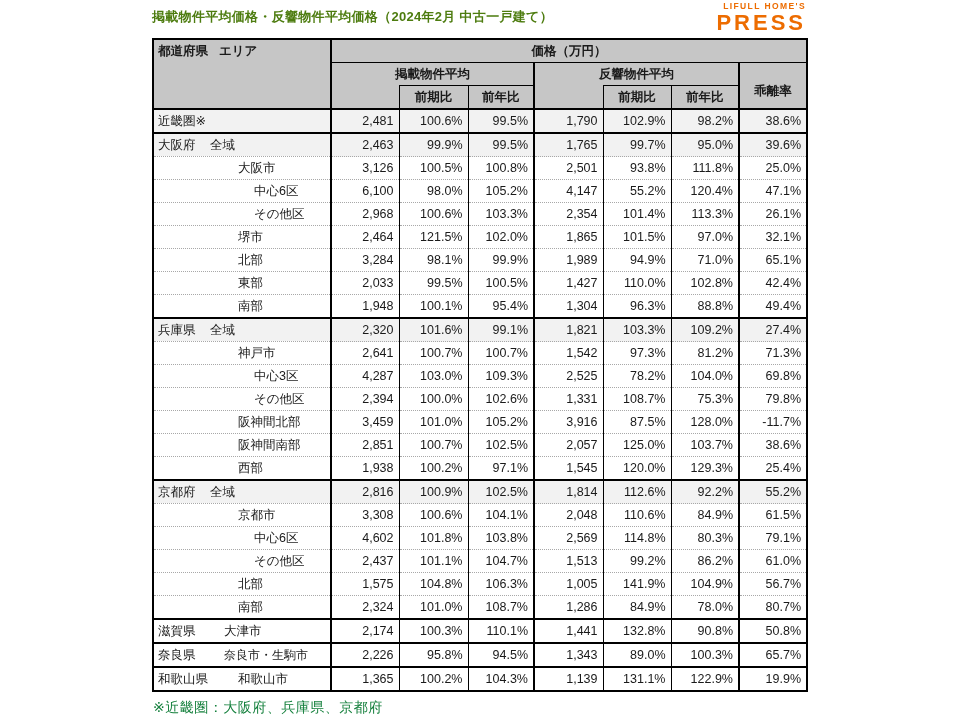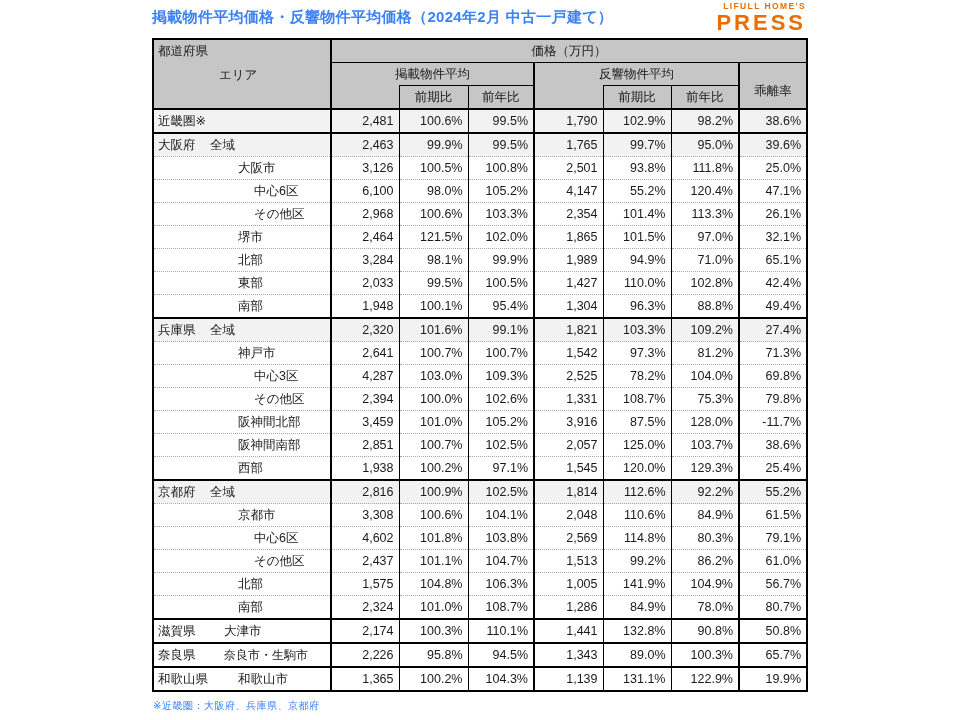--- a/index.html
+++ b/index.html
@@ -3,54 +3,54 @@
 <meta charset="utf-8">
 <style>
   html,body{margin:0;padding:0;}
   body{
     width:960px;height:720px;position:relative;background:#ffffff;
     font-family:"Liberation Sans","DejaVu Sans",sans-serif;color:#1a1a1a;
     overflow:hidden;
   }
   .title{
     position:absolute;left:152px;top:8px;
-    font-size:15px;font-weight:bold;letter-spacing:.3px;color:#3b82f6;
+    font-size:13px;font-weight:bold;letter-spacing:.3px;color:#4d7c0f;
   }
   .logo{position:absolute;right:154px;top:2px;text-align:right;line-height:1;}
   .logo-top{font-size:8.5px;font-weight:bold;letter-spacing:1.4px;}
   .logo-main{font-size:22px;font-weight:bold;letter-spacing:3px;margin-top:1px;}
   table{
     position:absolute;left:152px;top:38px;width:654px;
     border-collapse:collapse;table-layout:fixed;
     border:2px solid #000;font-size:12.5px;
   }
   thead th{
-    background:#c6c6c6;font-weight:normal;border:1px solid #000;
+    background:#c6c6c6;font-weight:bold;border:1px solid #000;
     height:22px;line-height:22px;padding:0;text-align:center;font-size:12.5px;
   }
   th.corner{vertical-align:top;text-align:left;position:relative;}
   th.corner .h-pref{position:absolute;left:4px;top:2px;line-height:18px;}
-  th.corner .h-area{position:absolute;left:65px;top:2px;line-height:18px;margin-top:24px;}
+  th.corner .h-area{position:absolute;left:65px;top:2px;line-height:18px;}
   th.ghead{border-bottom-style:none;}
   th.noTop{border-top-style:none;}
   th.divg{vertical-align:top;line-height:20px;padding-top:18px;}
   .bL2{border-left:2px solid #000 !important;}
   tbody td{
     height:22px;line-height:22px;padding:0;
     border-left:1px solid #000;background-clip:padding-box;
   }
   td.label{border-left-style:none;position:relative;}
   td.label span{position:absolute;top:0;line-height:22px;white-space:nowrap;} .lv1{left:56px;} .lv1_5{left:70px;} .lv2{left:84px;} .lv3{left:100px;}
   .pref{left:4px;}
   .small-area{font-size:12px;line-height:23px !important;}
   td.num{text-align:right;padding-right:5px;font-variant-numeric:tabular-nums;}
   tr.plain td{border-top:1px dotted #a8a8a8;}
   tr.gstart td{border-top:2px solid #000;text-align:right;}
   tr.shaded td{background:#f2f2f2;}
-  .footnote{position:absolute;left:153px;top:699px;font-size:10px;color:#3b82f6;letter-spacing:.5px;}
+  .footnote{position:absolute;left:153px;top:699px;font-size:14px;color:#15803d;letter-spacing:.5px;}
 </style>
 </head>
 <body>
 
 <div class="title">掲載物件平均価格・反響物件平均価格（2024年2月 中古一戸建て）</div>
 
 <div class="logo" style="color: rgb(237, 108, 0);">
   <div class="logo-top">LIFULL HOME'S</div>
   <div class="logo-main">PRESS</div>
 </div>

